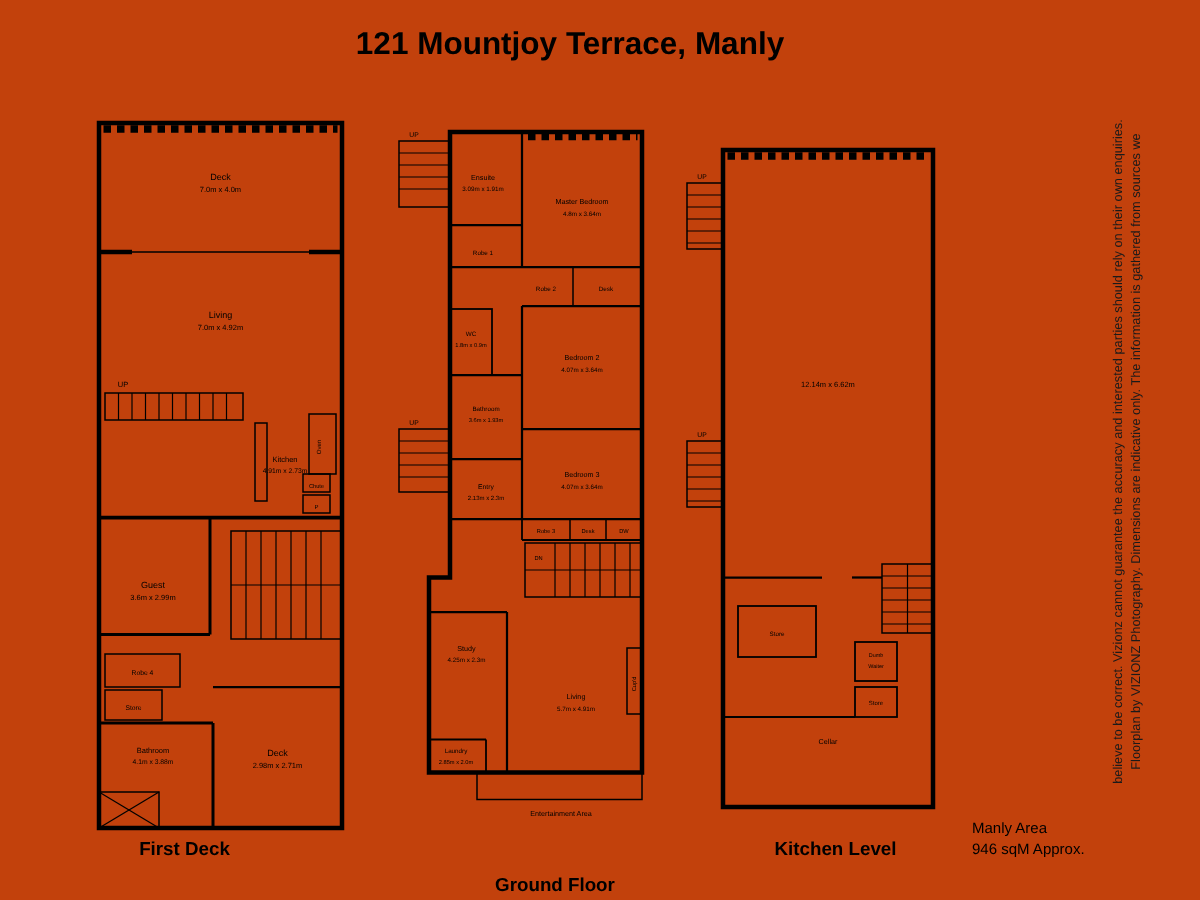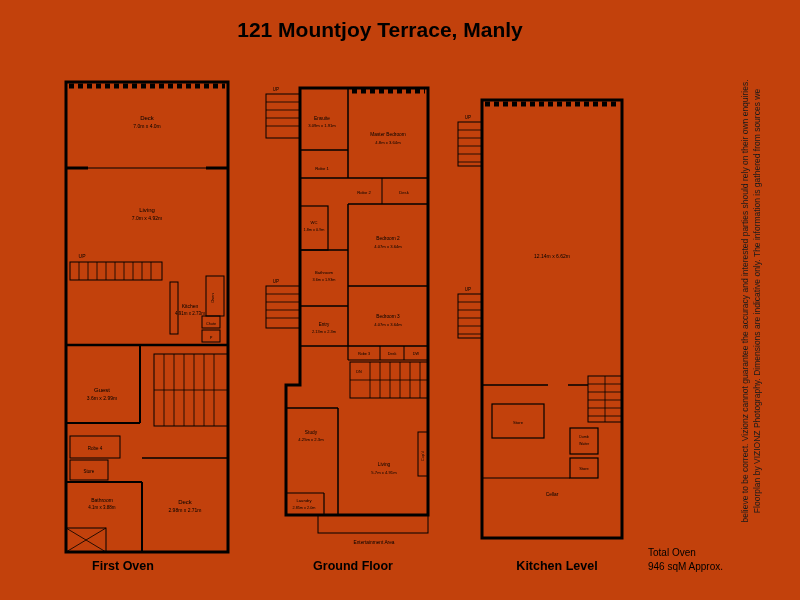--- a/index.html
+++ b/index.html
@@ -3,21 +3,21 @@
 <meta charset="utf-8">
 <style>
   html,body { margin:0; padding:0; background:#fff; }
   #canvas { position:relative; width:800px; height:600px; background:#c2410c;
             font-family:"Liberation Sans", sans-serif; overflow:hidden; color:#000; }
   #title { position:absolute; left:0; top:18px; width:760px; text-align:center;
            font-size:21px; font-weight:bold; }
   .floor-label { position:absolute; top:559px; width:130px; text-align:center;
                  font-size:12.5px; font-weight:bold; }
   #label-first  { left:58px; }
-  #label-ground { left:288px; }
+  #label-ground { left:305px;margin-top:24px; }
   #label-garage { left:492px; }
   #total-area { position:absolute; left:648px; top:546px; font-size:10px; line-height:1.35; }
   #disclaimer { position:absolute; left:502px; top:288px; width:500px; height:26px;
                 transform:rotate(-90deg); font-size:8.5px; line-height:1.45;
                 text-align:center; color:#1a1a1a; white-space:nowrap; }
   svg { position:absolute; overflow:visible; }
   #svg-first  { left:62px;  top:76px; }
   #svg-ground { left:256px; top:78px; }
   #svg-garage { left:452px; top:88px; }
   svg text { font-family:"Liberation Sans", sans-serif; fill:#000; stroke:none;
@@ -220,26 +220,26 @@
     <text x="16" y="31" font-size="4.5">UP</text>
     <text x="100" y="170" font-size="5">12.14m x 6.62m</text>
     <text x="16" y="203" font-size="4.5">UP</text>
     <text x="66" y="336" font-size="4.2">Store</text>
     <text x="132" y="350" font-size="3.6">Dumb</text>
     <text x="132" y="357" font-size="3.6">Waiter</text>
     <text x="132" y="382" font-size="4">Store</text>
     <text x="100" y="408" font-size="4.8">Cellar</text>
   </svg>
 
-  <div id="label-first" class="floor-label">First Oven</div>
+  <div id="label-first" class="floor-label">First Deck</div>
   <div id="label-ground" class="floor-label">Ground Floor</div>
   <div id="label-garage" class="floor-label">Kitchen Level</div>
 
   <div id="total-area">
-    <div>Total Oven</div>
+    <div>Manly Area</div>
     <div>946 sqM Approx.</div>
   </div>
 
   <div id="disclaimer">
     <div>believe to be correct. Vizionz cannot guarantee the accuracy and interested parties should rely on their own enquiries.</div>
     <div>Floorplan by VIZIONZ Photography. Dimensions are indicative only. The information is gathered from sources we</div>
   </div>
 
 </div>
 

